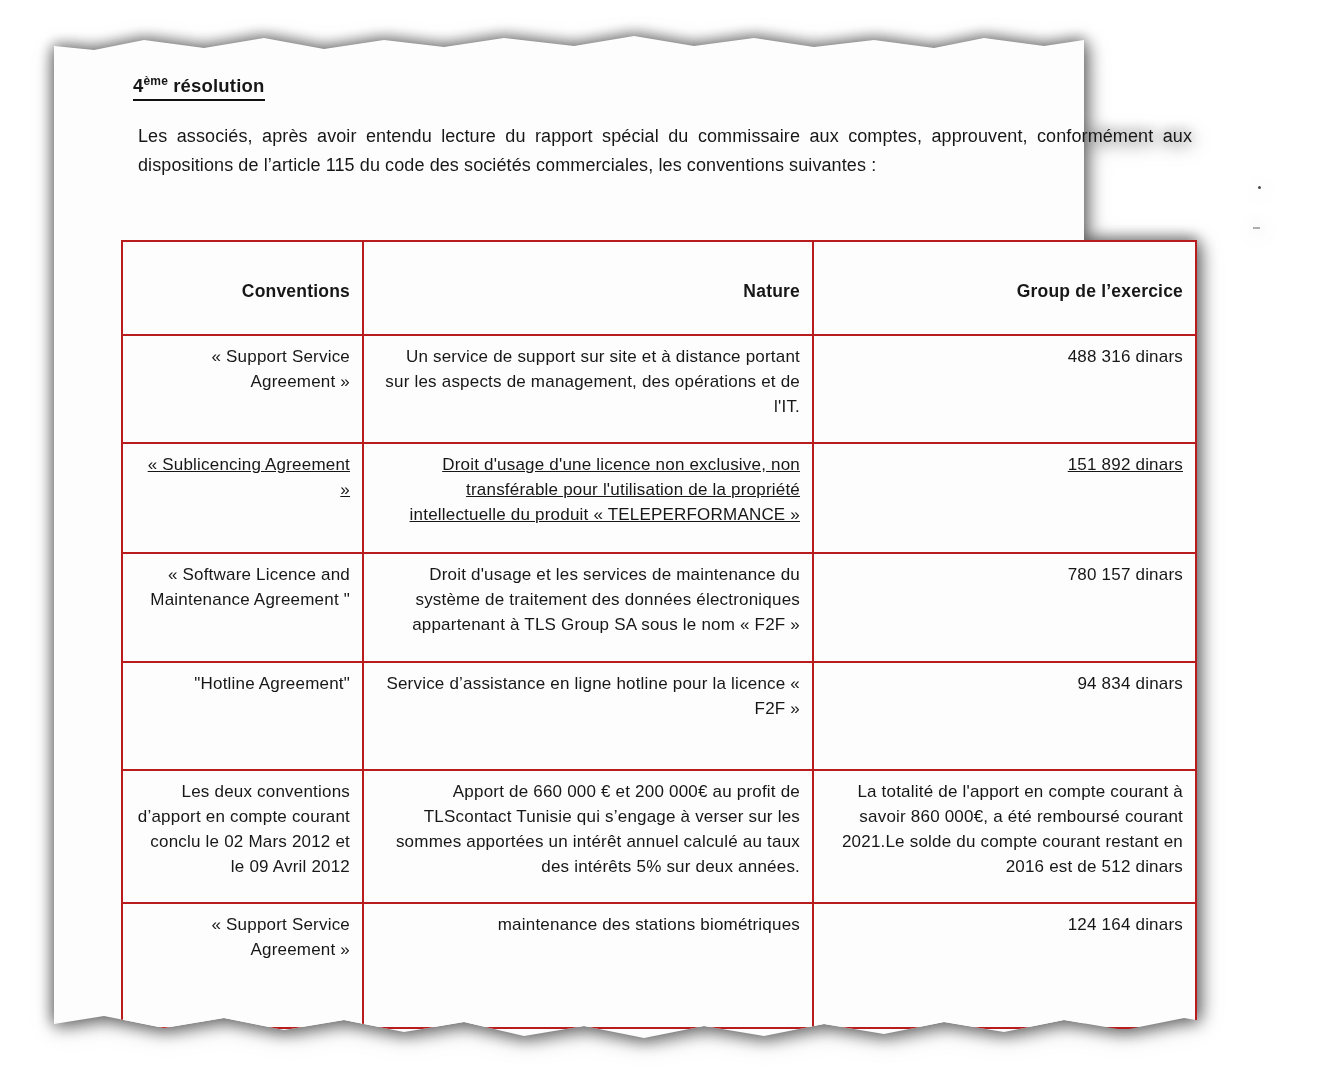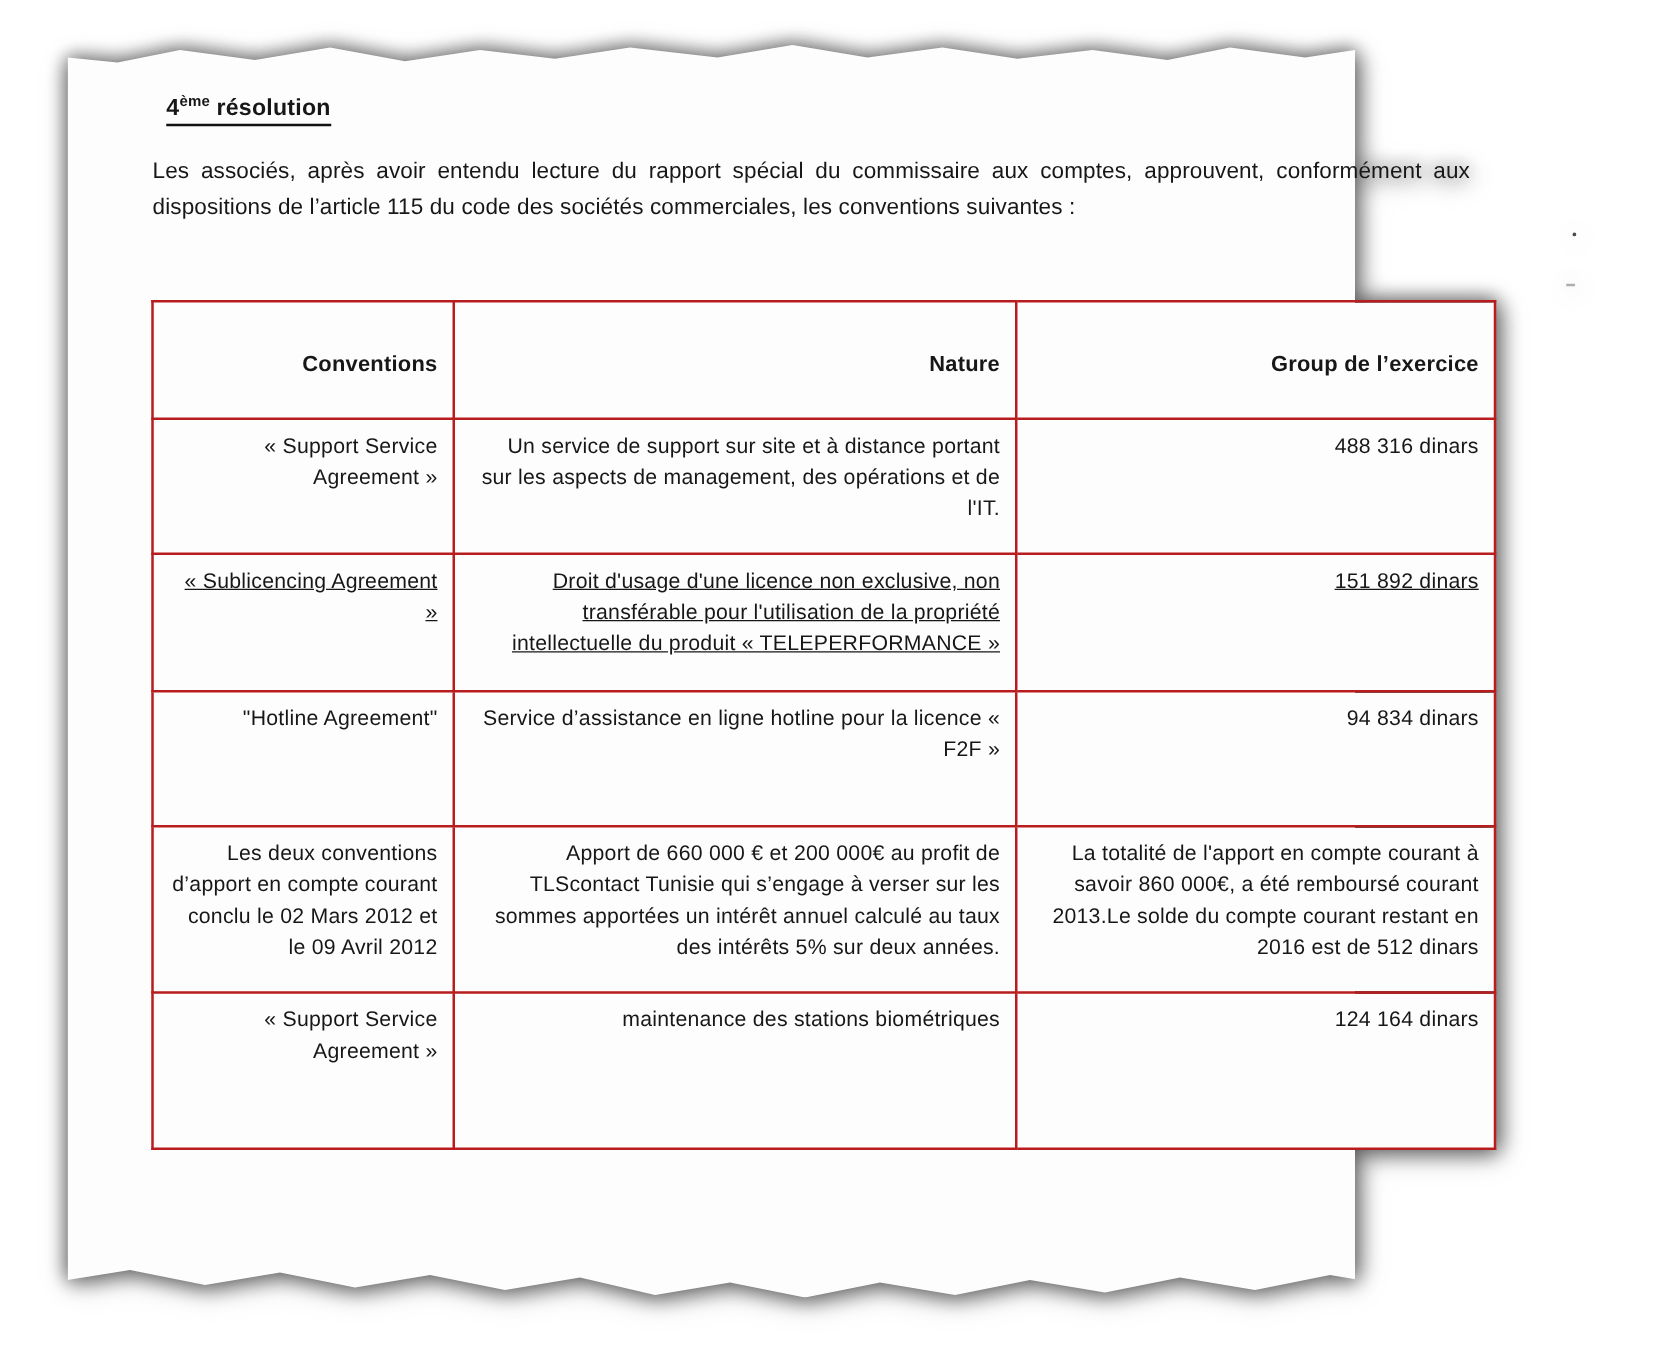--- a/index.html
+++ b/index.html
@@ -30,21 +30,21 @@
     );
   }
   .title{
     position:absolute;left:79px;top:58px;margin:0;
     font-size:18.5px;font-weight:bold;letter-spacing:0.2px;
   }
   .title-inner{display:inline-block;border-bottom:2.5px solid #111;padding-bottom:2px;}
   .title sup{font-size:12px;}
   .title-rest{margin-left:5px;}
   .para{
-    position:absolute;left:68px;top:106px;width:1054px;margin:0;
+    position:absolute;left:84px;top:106px;width:1054px;margin:0;
     font-size:18px;line-height:28.5px;letter-spacing:0.1px;text-align:justify;
   }
   .bullet{
     position:absolute;left:114px;top:180px;font-style:italic;font-size:17.5px;letter-spacing:0.2px;
   }
   .bullet-text{margin-left:33px;}
   table.conv{
     position:absolute;left:67px;top:224px;width:1074px;
     border-collapse:collapse;table-layout:fixed;
     border:2.5px solid #1f1f1f;
@@ -94,29 +94,34 @@
         <tr class="r0">
           <td>« Support Service Agreement »</td>
           <td>Un service de support sur site et à distance portant sur les aspects de management, des opérations et de l'IT.</td>
           <td>488 316 dinars</td>
         </tr>
         <tr class="r1">
           <td>«  Sublicencing Agreement »</td>
           <td>Droit d'usage d'une licence non exclusive, non transférable pour l'utilisation de la propriété intellectuelle du produit « TELEPERFORMANCE »</td>
           <td>151 892 dinars</td>
         </tr>
+        <tr class="r2">
+          <td>«  Software Licence and Maintenance Agreement "</td>
+          <td>Droit d'usage et les services de maintenance du système de traitement des données électroniques appartenant à TLS Group SA sous le nom « F2F »</td>
+          <td>780 157 dinars</td>
+        </tr>
         <tr class="r3">
           <td>"Hotline Agreement"</td>
           <td>Service d’assistance en ligne hotline pour la licence « F2F »</td>
           <td>94 834 dinars</td>
         </tr>
         <tr class="r4">
           <td>Les deux conventions d’apport en compte courant conclu le 02 Mars 2012 et le 09 Avril 2012</td>
           <td>Apport de 660 000 € et 200 000€ au profit de TLScontact Tunisie qui s’engage à verser sur les sommes apportées un intérêt annuel calculé au taux des intérêts 5% sur deux années.</td>
-          <td>La totalité de l'apport en compte courant à savoir 860 000€, a été remboursé courant 2013.Le solde du compte courant restant en 2016 est de 512 dinars</td>
+          <td>La totalité de l'apport en compte courant à savoir 860 000€, a été remboursé courant 2021.Le solde du compte courant restant en 2016 est de 512 dinars</td>
         </tr>
         <tr class="r5">
           <td>« Support Service Agreement »</td>
           <td>maintenance des stations biométriques</td>
           <td>124 164 dinars</td>
         </tr>
       </tbody>
     </table>
 
     <span class="speck speck1"></span>

